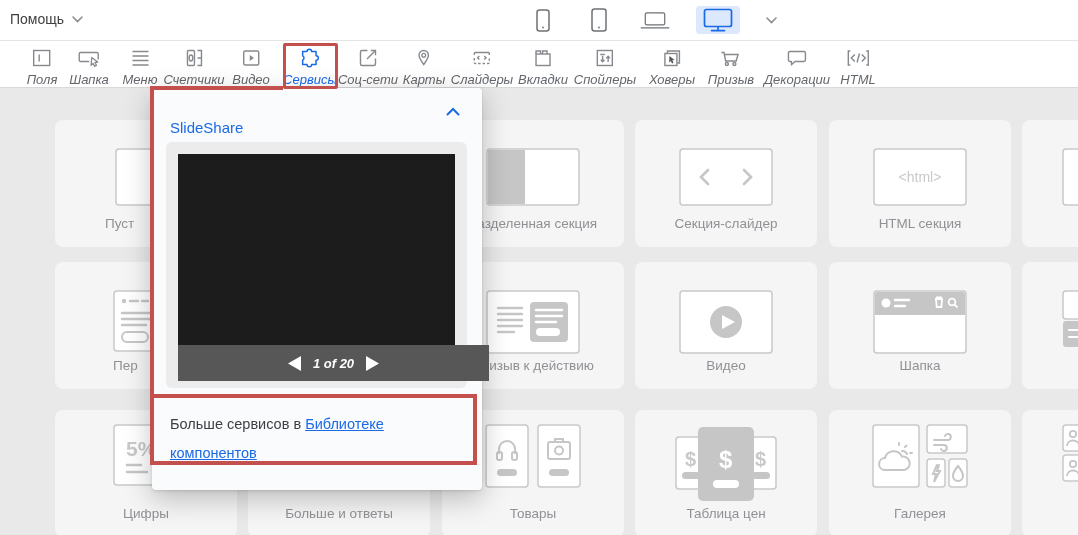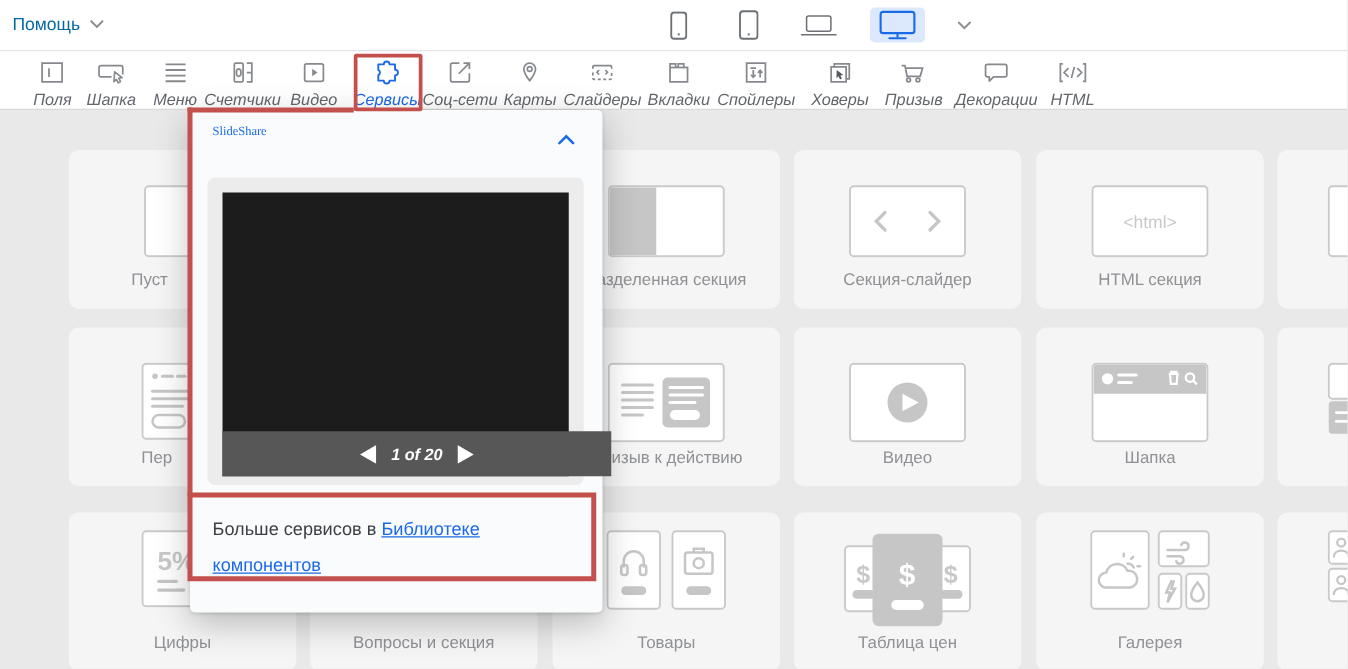--- a/index.html
+++ b/index.html
@@ -1,42 +1,42 @@
 <!DOCTYPE html>
 <html><head>
 <meta charset="utf-8">
 <style>
   * { margin:0; padding:0; box-sizing:border-box; }
   html,body { width:1078px; height:535px; overflow:hidden; }
   body { font-family:"Liberation Sans", sans-serif; background:#e9e9e9; position:relative; }
 
   
   .topbar { position:absolute; left:0; top:0; width:1078px; height:41px; background:#fff; border-bottom:1px solid #e4e4e4; z-index:10; }
-  .help { position:absolute; left:10px; top:11px; display:flex; align-items:center; gap:8px; font-size:14px; color:#0369a1; cursor:pointer; }
+  .help { position:absolute; left:10px; top:11px; display:flex; align-items:center; gap:8px; font-size:14px; color:#404040; cursor:pointer; }
   .devices { position:absolute; left:528px; top:0; height:40px; display:flex; align-items:center; gap:26px; }
   .dev { display:flex; align-items:center; justify-content:center; width:30px; height:28px; }
   .dev.sel { background:#dce8fb; border-radius:4px; width:44px; }
 
   
   .toolbar { position:absolute; left:0; top:41px; width:1078px; height:47px; background:#fff; border-bottom:1px solid #d9d9d9; z-index:10; }
   .titem { position:absolute; top:5px; transform:translateX(-50%); display:flex; flex-direction:column; align-items:center; gap:2px; cursor:pointer; }
   .tlabel { font-size:13px; color:#63676c; white-space:nowrap;font-style:italic; }
   .titem.active .tlabel { color:#1a6ae8; }
 
   
   .card { position:absolute; width:182px; height:127px; background:#f5f5f6; border-radius:8px; z-index:1; }
   .clabel { position:absolute; left:0; right:0; top:96px; text-align:center; font-size:13.5px; color:#8f9194; white-space:nowrap; }
   .clabel.cut { text-align:left; }
   .cicon { position:absolute; left:50%; top:28px; transform:translateX(-50%); }
   .cicon.raw { transform:none; left:auto; }
 
   
   .panel { position:absolute; left:152px; top:88px; width:330px; height:402px; background:#fafbfc; border-radius:4px;
            box-shadow:0 8px 28px rgba(0,0,0,.25), 0 1px 3px rgba(0,0,0,.12); z-index:20; }
-  .ptitle { position:absolute; left:18px; top:12px; font-size:10px; color:#1a6ae8; cursor:pointer;font-family:Liberation Serif, serif; }
+  .ptitle { position:absolute; left:18px; top:31px; font-size:15px; color:#1a6ae8; cursor:pointer; }
   .pchev { position:absolute; right:22px; top:19px; cursor:pointer; }
   .pbox { position:absolute; left:14px; top:54px; width:301px; height:246px; background:#ececec; border-radius:6px; }
   .pdark { position:absolute; left:12px; top:12px; width:277px; height:227px; background:#1c1c1c; }
   .pbar { position:absolute; left:0; bottom:0; width:311px; height:36px; background:#575757; display:flex; align-items:center; justify-content:center; gap:12px; }
   .pcount { color:#fff; font-size:13px; font-style:italic; font-weight:bold; }
   .pfooter { position:absolute; left:18px; top:322px; width:294px; font-size:14.5px; line-height:29px; color:#3c4045; }
   .pfooter a { color:#1a6ae8; text-decoration:underline; cursor:pointer;margin-top:23px; }
 
   
   .red1 { position:absolute; left:283px; top:43px; width:55px; height:46px; border:3px solid #c4504d; border-radius:2px; z-index:60; pointer-events:none; }
@@ -364,21 +364,21 @@
       <text x="13" y="32" font-size="21" font-weight="bold" fill="#c9c9c9" font-family="Liberation Sans, sans-serif">5%</text>
       <g stroke="#c6c6c6" stroke-width="2.6" stroke-linecap="round">
         <line x1="14" y1="41" x2="28" y2="41"></line>
         <line x1="14" y1="48" x2="34" y2="48"></line>
       </g>
     </svg>
   <div class="clabel">Цифры</div>
 </div>
 
 <div class="card" style="left:248px;top:410px">
-  <div class="clabel">Вопросы и секция</div>
+  <div class="clabel">Больше и ответы</div>
 </div>
 
 <div class="card" style="left:442px;top:410px">
   <svg class="cicon" style="top:14px" width="96" height="64" viewBox="0 0 96 64">
       <rect x="1" y="1" width="42" height="62" rx="3" fill="#fff" stroke="#c9c9c9" stroke-width="1.5"></rect>
       <g fill="none" stroke="#c6c6c6" stroke-width="2">
         <path d="M14 30v-5a8 8 0 0 1 16 0v5"></path>
         <rect x="12" y="28" width="5" height="8" rx="2"></rect>
         <rect x="27" y="28" width="5" height="8" rx="2"></rect>
       </g>

